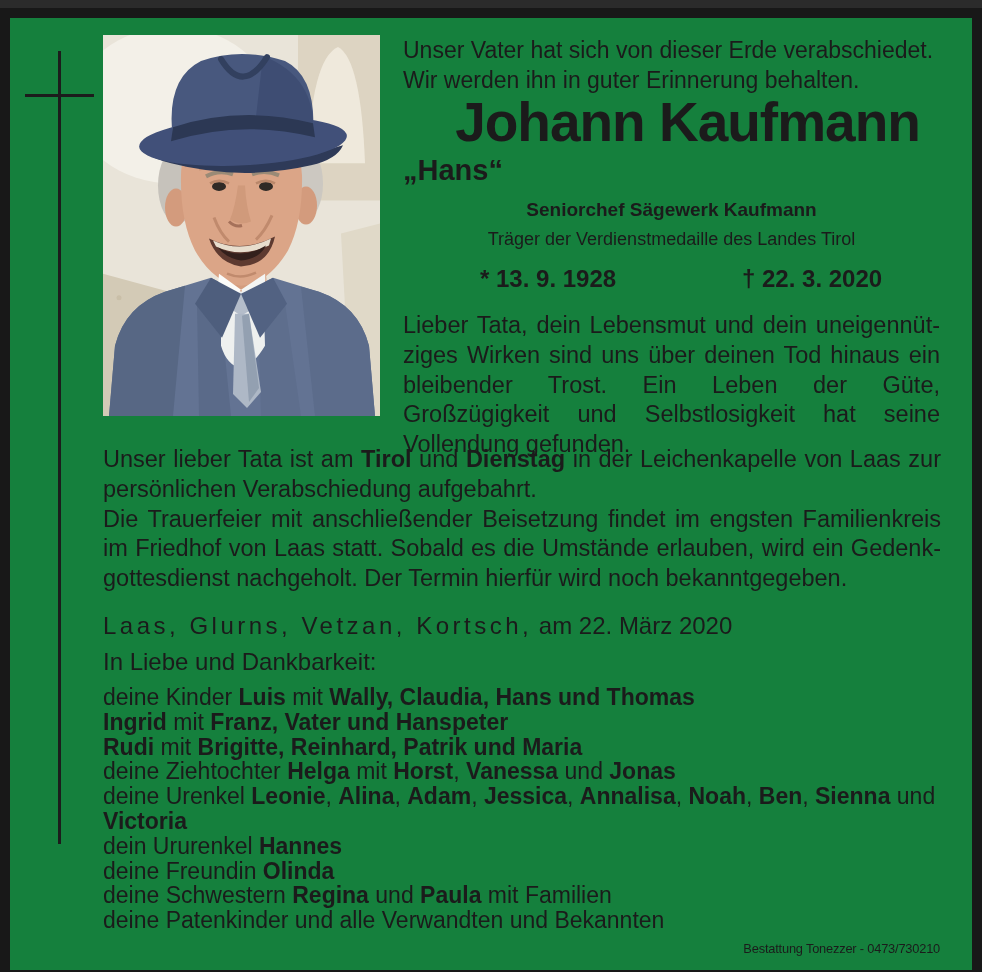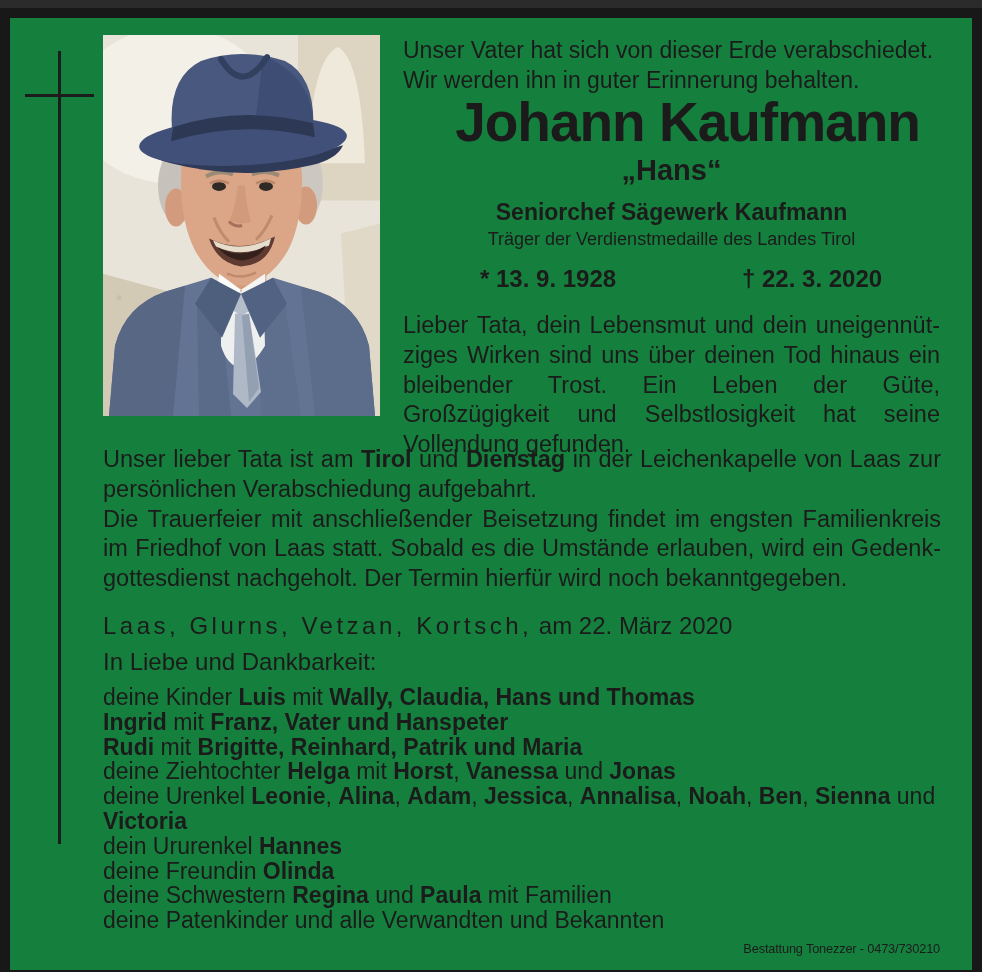--- a/index.html
+++ b/index.html
@@ -13,22 +13,22 @@
   .cross-v{position:absolute;left:58px;top:43px;width:3px;height:793px;background:#1c1c1c;}
   .cross-h{position:absolute;left:25px;top:86px;width:69px;height:3px;background:#1c1c1c;}
   
   .photo{position:absolute;left:103px;top:27px;width:277px;height:381px;}
   .photo svg{display:block;width:100%;height:100%;}
   
   .right-col{position:absolute;left:403px;top:0;width:537px;}
   .intro{position:absolute;top:27px;left:0;width:560px;font-size:23px;line-height:30px;}
   .deceased-name{position:absolute;top:82px;left:16px;width:100%;text-align:center;
     font-size:55px;font-weight:bold;letter-spacing:-1px;white-space:nowrap;}
-  .nickname{position:absolute;top:146px;left:0;width:100%;text-align:center;font-size:29px;font-weight:bold;}
-  .role1{position:absolute;top:191px;left:0;width:100%;text-align:center;font-size:23px;font-weight:bold;}
+  .nickname{position:absolute;top:146px;left:0;width:100%;text-align:left;font-size:29px;font-weight:bold;}
+  .role1{position:absolute;top:191px;left:0;width:100%;text-align:center;font-size:19px;font-weight:bold;}
   .role2{position:absolute;top:221px;left:0;width:100%;text-align:center;font-size:18px;font-weight:normal;}
   .dates{position:absolute;top:257px;left:0;width:100%;height:30px;font-size:24px;font-weight:bold;}
   .birth{position:absolute;left:77px;top:0;}
   .death{position:absolute;left:339px;top:0;}
   .tribute{position:absolute;top:303px;left:0;width:537px;text-align:justify;
     font-size:23.5px;line-height:29.8px;}
   
   .main-block{position:absolute;left:103px;top:437px;width:838px;}
   .para{text-align:justify;font-size:23.5px;line-height:29.8px;}
   .place-line{margin-top:17px;font-size:24px;line-height:30px;}

